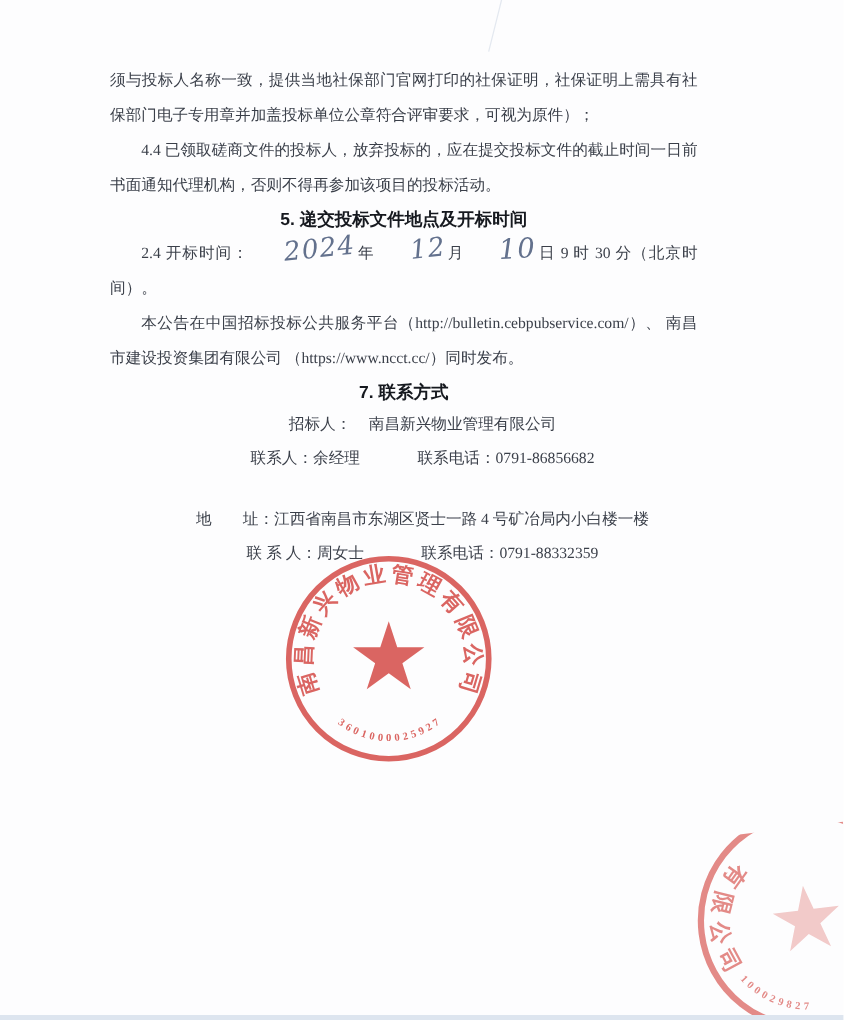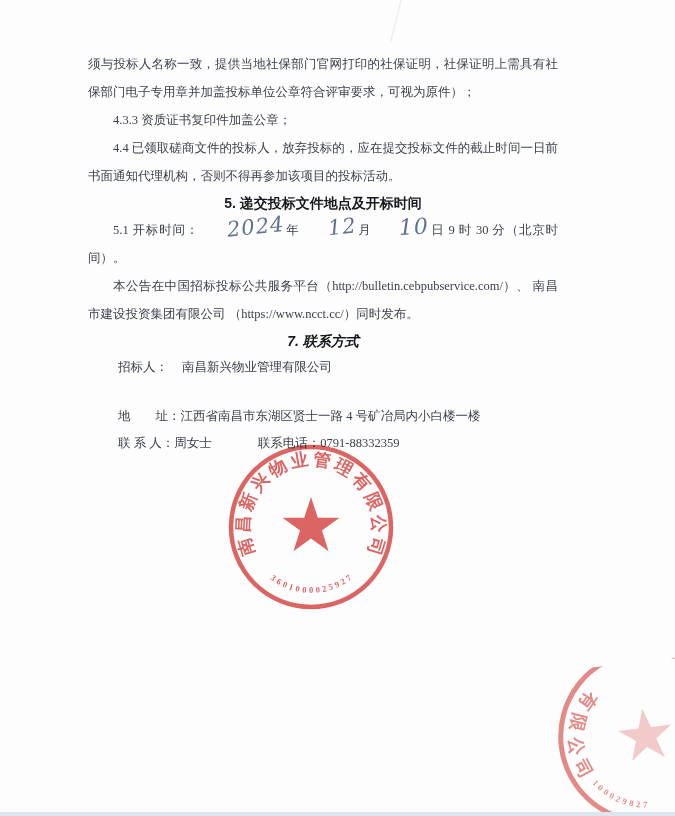--- a/index.html
+++ b/index.html
@@ -36,25 +36,25 @@
     font-family:"DejaVu Serif",serif;
     font-style:italic;
     font-size:21px;
     line-height:0;
     color:#63718d;
     letter-spacing:1px;
     margin:0 1px 0 3px;
     transform:rotate(-6deg);
   }
   .hw.day{transform:rotate(-3deg);font-size:22px;}
-  .contact-block{margin-top:14px;font-style:italic;}
+  .contact-block{margin-top:14px;}
   .contact-row{
     line-height:27px;
     padding-left:30px;
-    text-align:left;
+    text-align:center;
   }
   .contact-row .label{margin-right:14px;}
   .contact-row .phone-label{margin-left:46px;}
   .agency-block{margin-top:22px;}
   .stamp{
     position:absolute;
     mix-blend-mode:multiply;
     pointer-events:none;
   }
   .stamp-main{left:226px;top:442px;width:170px;height:170px;opacity:.82;}
@@ -80,41 +80,43 @@
 <body>
 
 <div class="page">
 
   <div class="scan-crease"></div>
 
   <div class="content">
 
     <p>须与投标人名称一致，提供当地社保部门官网打印的社保证明，社保证明上需具有社保部门电子专用章并加盖投标单位公章符合评审要求，可视为原件）；</p>
 
-    <p class="indent">4.3.3 资质证书复印件加盖公章；</p>
 
     <p class="indent">4.4 已领取磋商文件的投标人，放弃投标的，应在提交投标文件的截止时间一日前书面通知代理机构，否则不得再参加该项目的投标活动。</p>
 
     <p class="sec-heading">5. 递交投标文件地点及开标时间</p>
 
     <p class="indent">
-      <span>5.1 开标时间：</span><span class="hw">2024</span><span>年</span><span class="hw">12</span><span>月</span><span class="hw day">10</span><span>日</span>
+      <span>2.4 开标时间：</span><span class="hw">2024</span><span>年</span><span class="hw">12</span><span>月</span><span class="hw day">10</span><span>日</span>
       <span>9 时 30 分（北京时间）。</span>
     </p>
 
 
 
 
     <p class="indent">本公告在中国招标投标公共服务平台（http://bulletin.cebpubservice.com/）、 南昌市建设投资集团有限公司 （https://www.ncct.cc/）同时发布。</p>
 
     <p class="sec-heading contact-block">7. 联系方式</p>
 
     <div>
       <div class="contact-row">
         <span class="label">招标人：</span><span>南昌新兴物业管理有限公司</span>
+      </div>
+      <div class="contact-row">
+        <span>联系人：</span><span>余经理</span><span class="phone-label">联系电话：</span><span>0791-86856682</span>
       </div>
     </div>
 
     <div class="agency-block">
       <div class="contact-row">
         <span>地　　址：</span><span>江西省南昌市东湖区贤士一路 4 号矿冶局内小白楼一楼</span>
       </div>
       <div class="contact-row">
         <span>联 系 人：</span><span>周女士</span><span class="phone-label">联系电话：</span><span>0791-88332359</span>
       </div>

